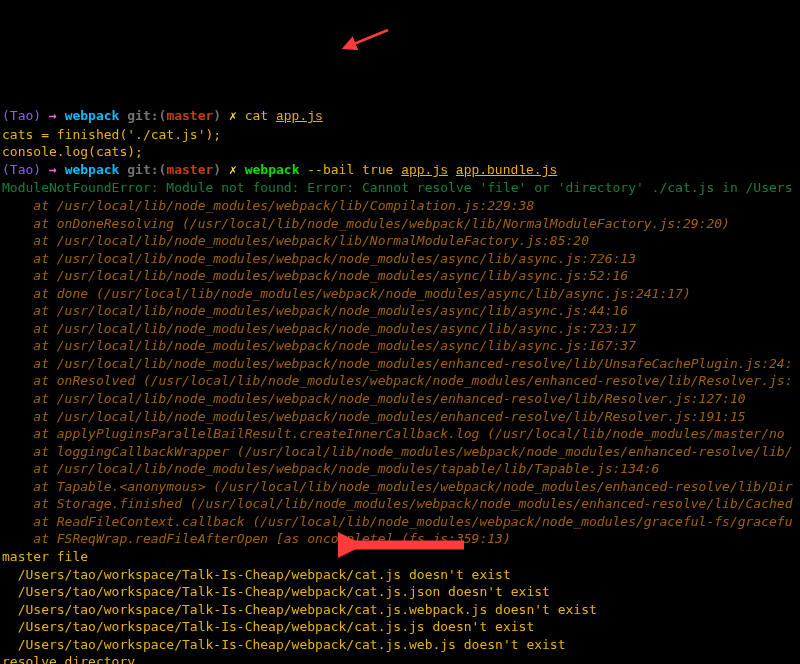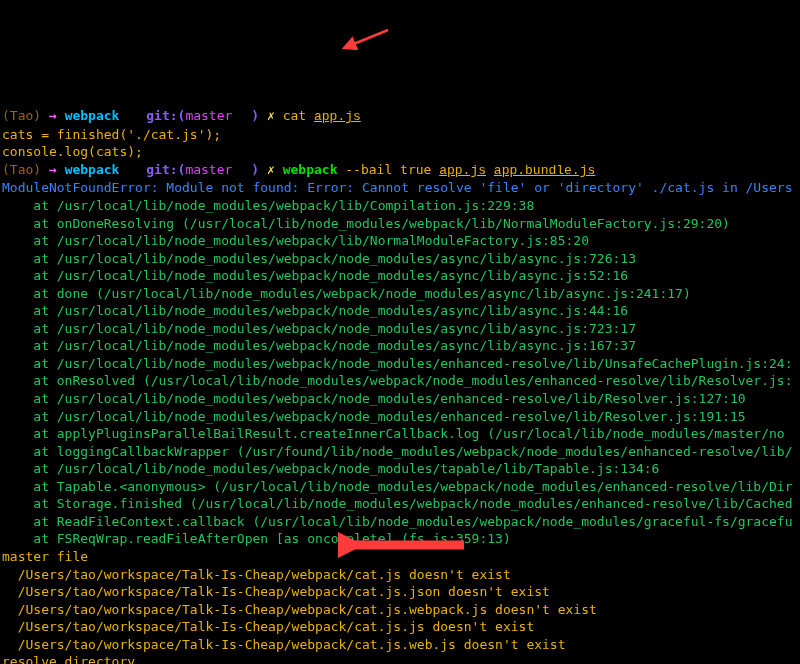--- a/index.html
+++ b/index.html
@@ -11,31 +11,31 @@
     font-size: 13px;
     line-height: 1.35;
     width: 800px;
     height: 664px;
     overflow: hidden;
     white-space: pre;
   }
   .term {
     padding: 2px 2px;
   }
-  .user { color: #a16207; }
+  .user { color: #8b5cf6; }
   .arrow { color: #ff5fff; font-weight: bold; }
   .path  { color: #00bfff; font-weight: bold; }
-  .git   { color: #8b5cf6; font-weight: bold; margin-left: 19px; }
-  .branch{ color: #d946ef; font-weight: normal; }
+  .git   { color: #737373; font-weight: bold; }
+  .branch{ color: #c2410c; font-weight: bold; }
   .x     { color: #f2d94e; font-weight: bold; }
   .cmd   { color: #00e000; font-weight: bold; }
   .normal{ color: #eab308; }
   .ulined{ text-decoration: underline; font-family: Liberation Mono, monospace; }
-  .err   { color: #3b82f6; }
-  .indent { color: #22c55e; }
+  .err   { color: #15803d; }
+  .indent { color: #a16207; font-style: italic; }
   .arrow1 {
     position: absolute;
     left: 340px;
     top: 28px;
     width: 50px;
     height: 22px;
     pointer-events: none;
   }
   .arrow2 {
     position: absolute;
@@ -64,21 +64,21 @@
 <span class="indent">    at /usr/local/lib/node_modules/webpack/node_modules/async/lib/async.js:52:16</span>
 <span class="indent">    at done (/usr/local/lib/node_modules/webpack/node_modules/async/lib/async.js:241:17)</span>
 <span class="indent">    at /usr/local/lib/node_modules/webpack/node_modules/async/lib/async.js:44:16</span>
 <span class="indent">    at /usr/local/lib/node_modules/webpack/node_modules/async/lib/async.js:723:17</span>
 <span class="indent">    at /usr/local/lib/node_modules/webpack/node_modules/async/lib/async.js:167:37</span>
 <span class="indent">    at /usr/local/lib/node_modules/webpack/node_modules/enhanced-resolve/lib/UnsafeCachePlugin.js:24:</span>
 <span class="indent">    at onResolved (/usr/local/lib/node_modules/webpack/node_modules/enhanced-resolve/lib/Resolver.js:</span>
 <span class="indent">    at /usr/local/lib/node_modules/webpack/node_modules/enhanced-resolve/lib/Resolver.js:127:10</span>
 <span class="indent">    at /usr/local/lib/node_modules/webpack/node_modules/enhanced-resolve/lib/Resolver.js:191:15</span>
 <span class="indent">    at applyPluginsParallelBailResult.createInnerCallback.log (/usr/local/lib/node_modules/master/no</span>
-<span class="indent">    at loggingCallbackWrapper (/usr/found/lib/node_modules/webpack/node_modules/enhanced-resolve/lib/</span>
+<span class="indent">    at loggingCallbackWrapper (/usr/local/lib/node_modules/webpack/node_modules/enhanced-resolve/lib/</span>
 <span class="indent">    at /usr/local/lib/node_modules/webpack/node_modules/tapable/lib/Tapable.js:134:6</span>
 <span class="indent">    at Tapable.&lt;anonymous&gt; (/usr/local/lib/node_modules/webpack/node_modules/enhanced-resolve/lib/Dir</span>
 <span class="indent">    at Storage.finished (/usr/local/lib/node_modules/webpack/node_modules/enhanced-resolve/lib/Cached</span>
 <span class="indent">    at ReadFileContext.callback (/usr/local/lib/node_modules/webpack/node_modules/graceful-fs/gracefu</span>
 <span class="indent">    at FSReqWrap.readFileAfterOpen [as oncomplete] (fs.js:359:13)</span>
 <span class="normal">master file</span>
 <span class="normal">  /Users/tao/workspace/Talk-Is-Cheap/webpack/cat.js doesn't exist</span>
 <span class="normal">  /Users/tao/workspace/Talk-Is-Cheap/webpack/cat.js.json doesn't exist</span>
 <span class="normal">  /Users/tao/workspace/Talk-Is-Cheap/webpack/cat.js.webpack.js doesn't exist</span>
 <span class="normal">  /Users/tao/workspace/Talk-Is-Cheap/webpack/cat.js.js doesn't exist</span>

